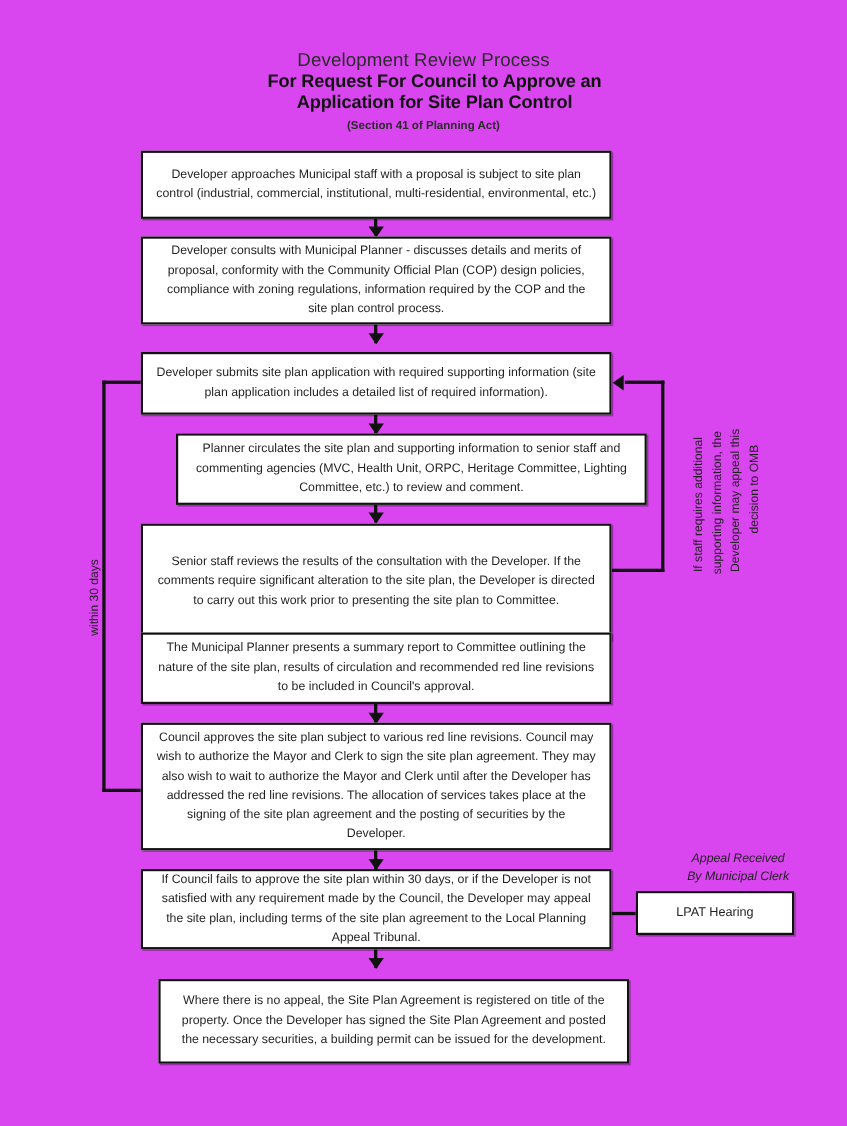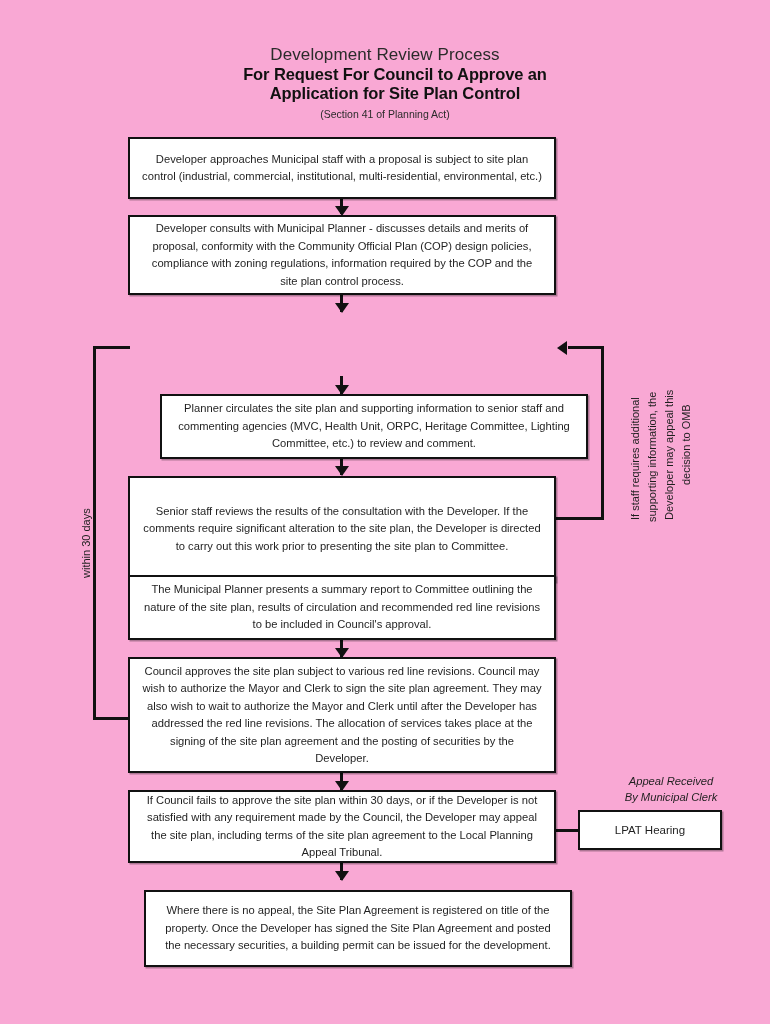--- a/index.html
+++ b/index.html
@@ -8,21 +8,21 @@
     background: #ffffff;
   }
   body {
     font-family: "Liberation Sans", sans-serif;
     color: #1a1a1a;
   }
   #page {
     position: relative;
     width: 770px;
     height: 1024px;
-    background: #f9a8d4;
+    background: #d946ef;
     overflow: hidden;
   }
 
   
   .title-block {
     position: absolute;
     left: 0;
     top: 44px;
     width: 770px;
     text-align: center;
@@ -37,21 +37,21 @@
   .title-line2 {
     font-size: 16.5px;
     font-weight: 700;
     color: #111111;
     line-height: 19px;
     letter-spacing: -0.1px;
     padding-left: 20px;
   }
   .title-sub {
     font-size: 10.5px;
-    font-weight: 400;
+    font-weight: 700;
     color: #2b2b2b;
     line-height: 14px;
     margin-top: 4px;
   }
 
   
   .node {
     position: absolute;
     box-sizing: border-box;
     border: 2.2px solid #111111;
@@ -189,20 +189,23 @@
   </div>
 
   <div class="node" style="left:128px; top:137px; width:428px; height:62px;">
     <div class="node-text">Developer approaches Municipal staff with a proposal is subject to site plan control (industrial, commercial, institutional, multi-residential, environmental, etc.)</div>
   </div>
 
   <div class="node" style="left:128px; top:215px; width:428px; height:80px;">
     <div class="node-text">Developer consults with Municipal Planner - discusses details and merits of proposal, conformity with the Community Official Plan (COP) design policies, compliance with zoning regulations, information required by the COP and the site plan control process.</div>
   </div>
 
+  <div class="node" style="left:128px; top:320px; width:428px; height:57px;">
+    <div class="node-text">Developer submits site plan application with required supporting information (site plan application includes a detailed list of required information).</div>
+  </div>
 
   <div class="node" style="left:128px; top:394px; width:428px; height:65px;margin-left:32px;">
     <div class="node-text">Planner circulates the site plan and supporting information to senior staff and commenting agencies (MVC, Health Unit, ORPC, Heritage Committee, Lighting Committee, etc.) to review and comment.</div>
   </div>
 
   <div class="node" style="left:128px; top:476px; width:428px; height:106px;align-items:center;">
     <div class="node-text">Senior staff reviews the results of the consultation with the Developer. If the comments require significant alteration to the site plan, the Developer is directed to carry out this work prior to presenting the site plan to Committee.</div>
   </div>
 
   <div class="node" style="left:128px; top:575px; width:428px; height:65px;">

